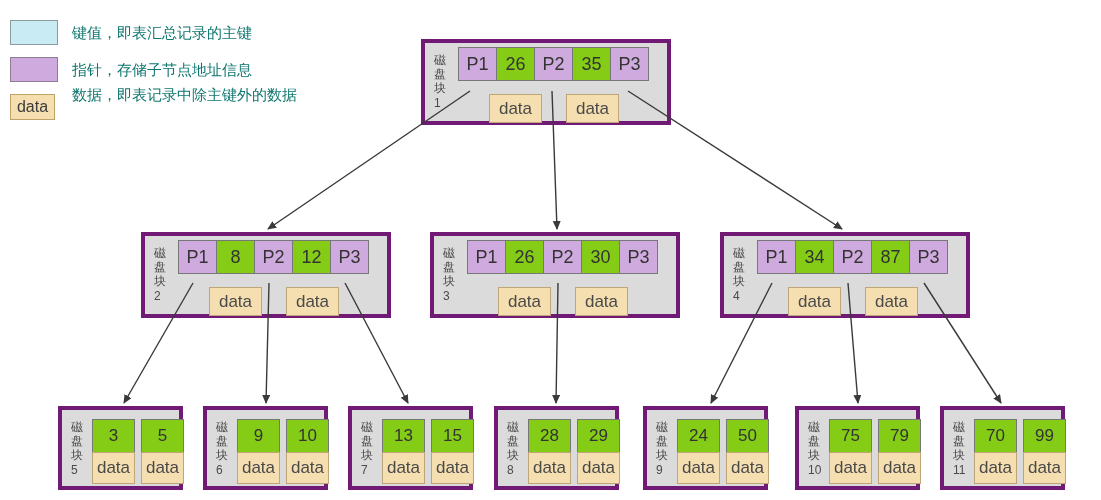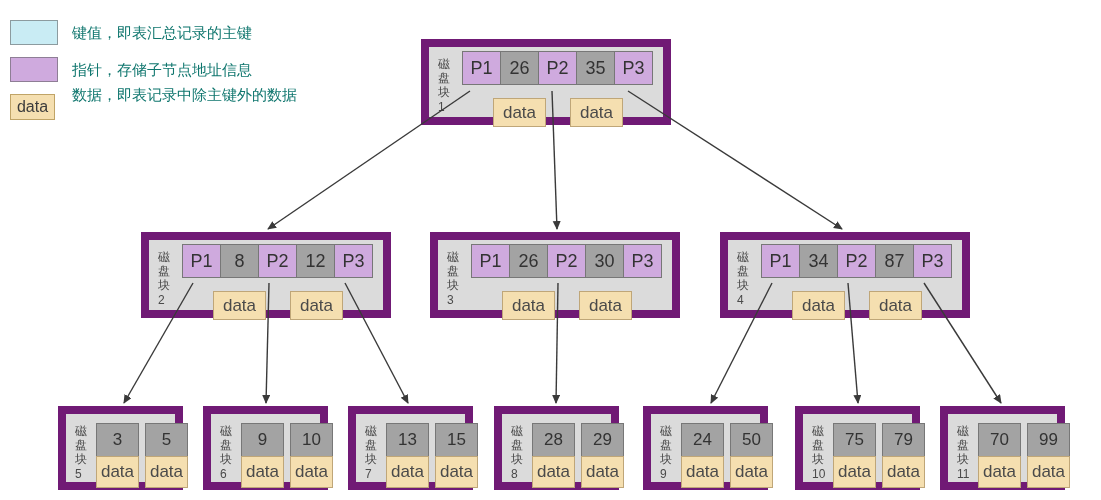--- a/index.html
+++ b/index.html
@@ -8,33 +8,33 @@
   
   .legend-item{position:absolute;left:10px;display:flex;align-items:center;}
   .swatch{box-sizing:border-box;border:1px solid rgba(90,90,90,.55);}
   .swatch.key{width:48px;height:25px;background:#c9ecf4;}
   .swatch.pointer{width:48px;height:25px;background:#cfaade;}
   .swatch.data{width:45px;height:26px;background:#f5dfb0;border-color:#c0a467;
     display:flex;align-items:center;justify-content:center;font-size:16px;color:#3c3c3c;}
   .legend-text{position:absolute;left:72px;font-size:15px;color:#0f766e;white-space:nowrap;}
 
   
-  .node{position:absolute;box-sizing:border-box;background:#dbdbdb;border:8px solid #701a75;}
+  .node{position:absolute;box-sizing:border-box;background:#dbdbdb;border:4px solid #701a75;}
   .node.internal{width:250px;height:86px;}
   .node.leaf{width:125px;height:84px;}
   .vlabel{position:absolute;left:9px;top:10px;color:#4a4a4a;font-size:12px;line-height:1.18;}
   .vtext{display:block;width:13px;word-break:break-all;}
   .vnum{display:block;margin-top:1px;}
 
   .cells{position:absolute;left:33px;top:4px;display:flex;border-radius:11px;}
   .cell{box-sizing:border-box;border:1px solid #777;display:flex;align-items:center;justify-content:center;color:#333;}
   .cells .cell{width:39px;height:34px;font-size:18px;margin-left:-1px;}
   .cells .cell:first-child{margin-left:0;}
   .cell.pointer{background:#cfaade;}
-  .cell.key{background:#a3a3a3;}
+  .cell.key{background:#84cc16;}
   .dbox{position:absolute;top:51px;width:53px;height:29px;box-sizing:border-box;
     background:#f5dfb0;border:1px solid #bfa678;display:flex;align-items:center;justify-content:center;
     font-size:17px;color:#4a4a4a;}
   .dbox.d1{left:64px;} .dbox.d2{left:141px;}
 
   .cols{position:absolute;left:30px;top:9px;display:flex;gap:6px;}
   .col{display:flex;flex-direction:column;}
   .col .cell{width:43px;height:34px;font-size:17px;}
   .col .cell.data{background:#f5dfb0;border-color:#bfa678;height:32px;margin-top:-1px;font-size:17px;color:#4a4a4a;}
 

